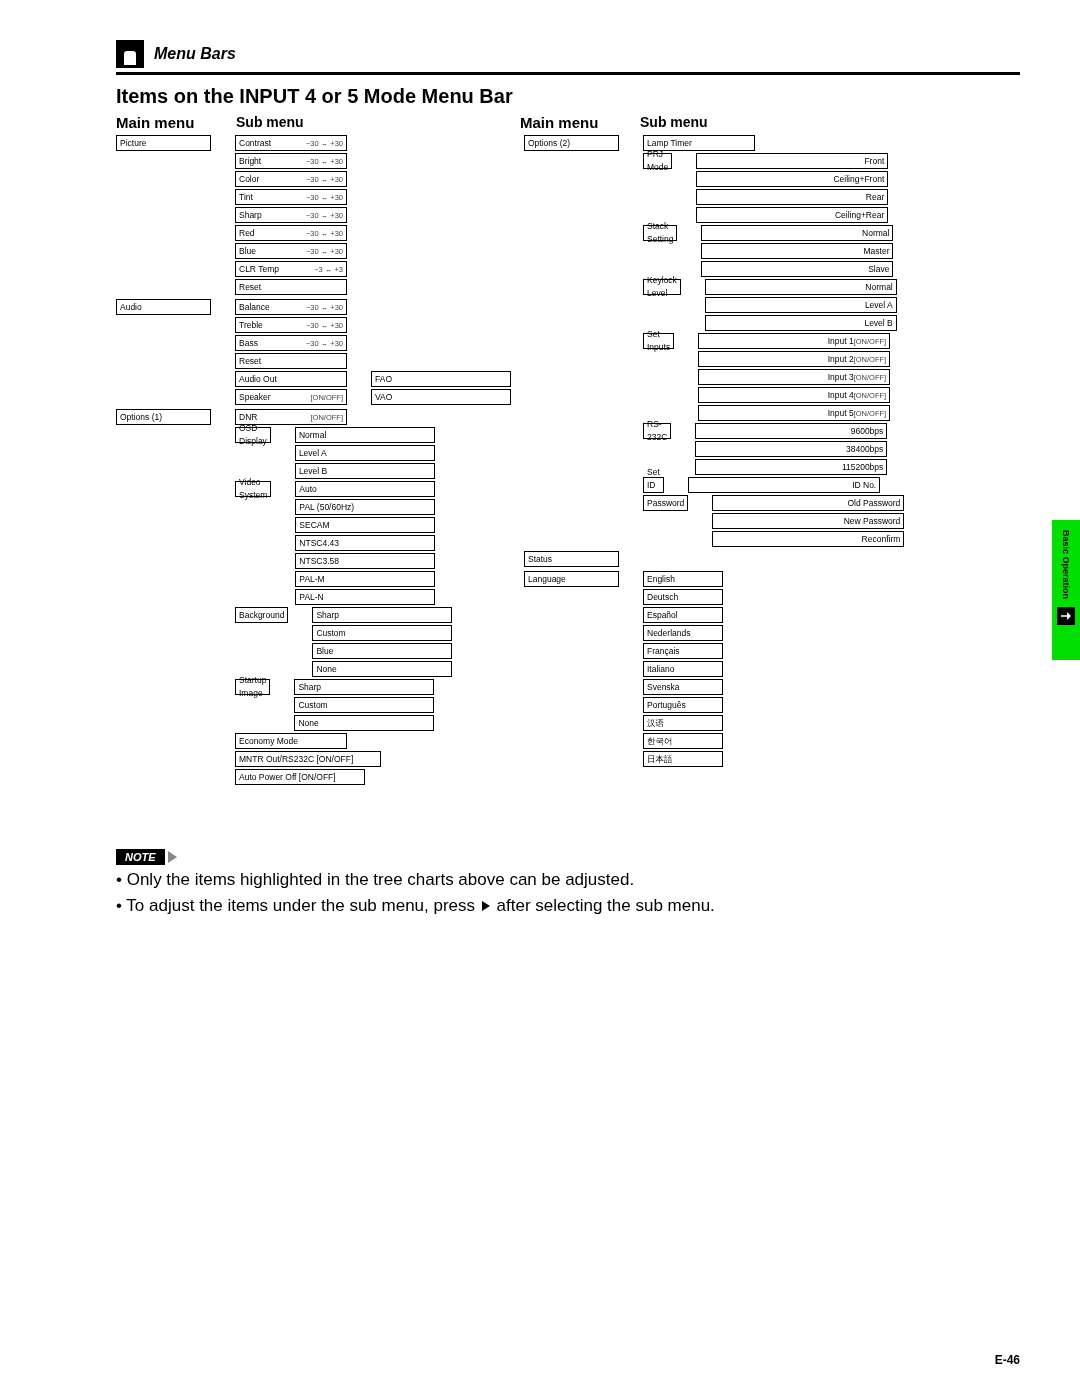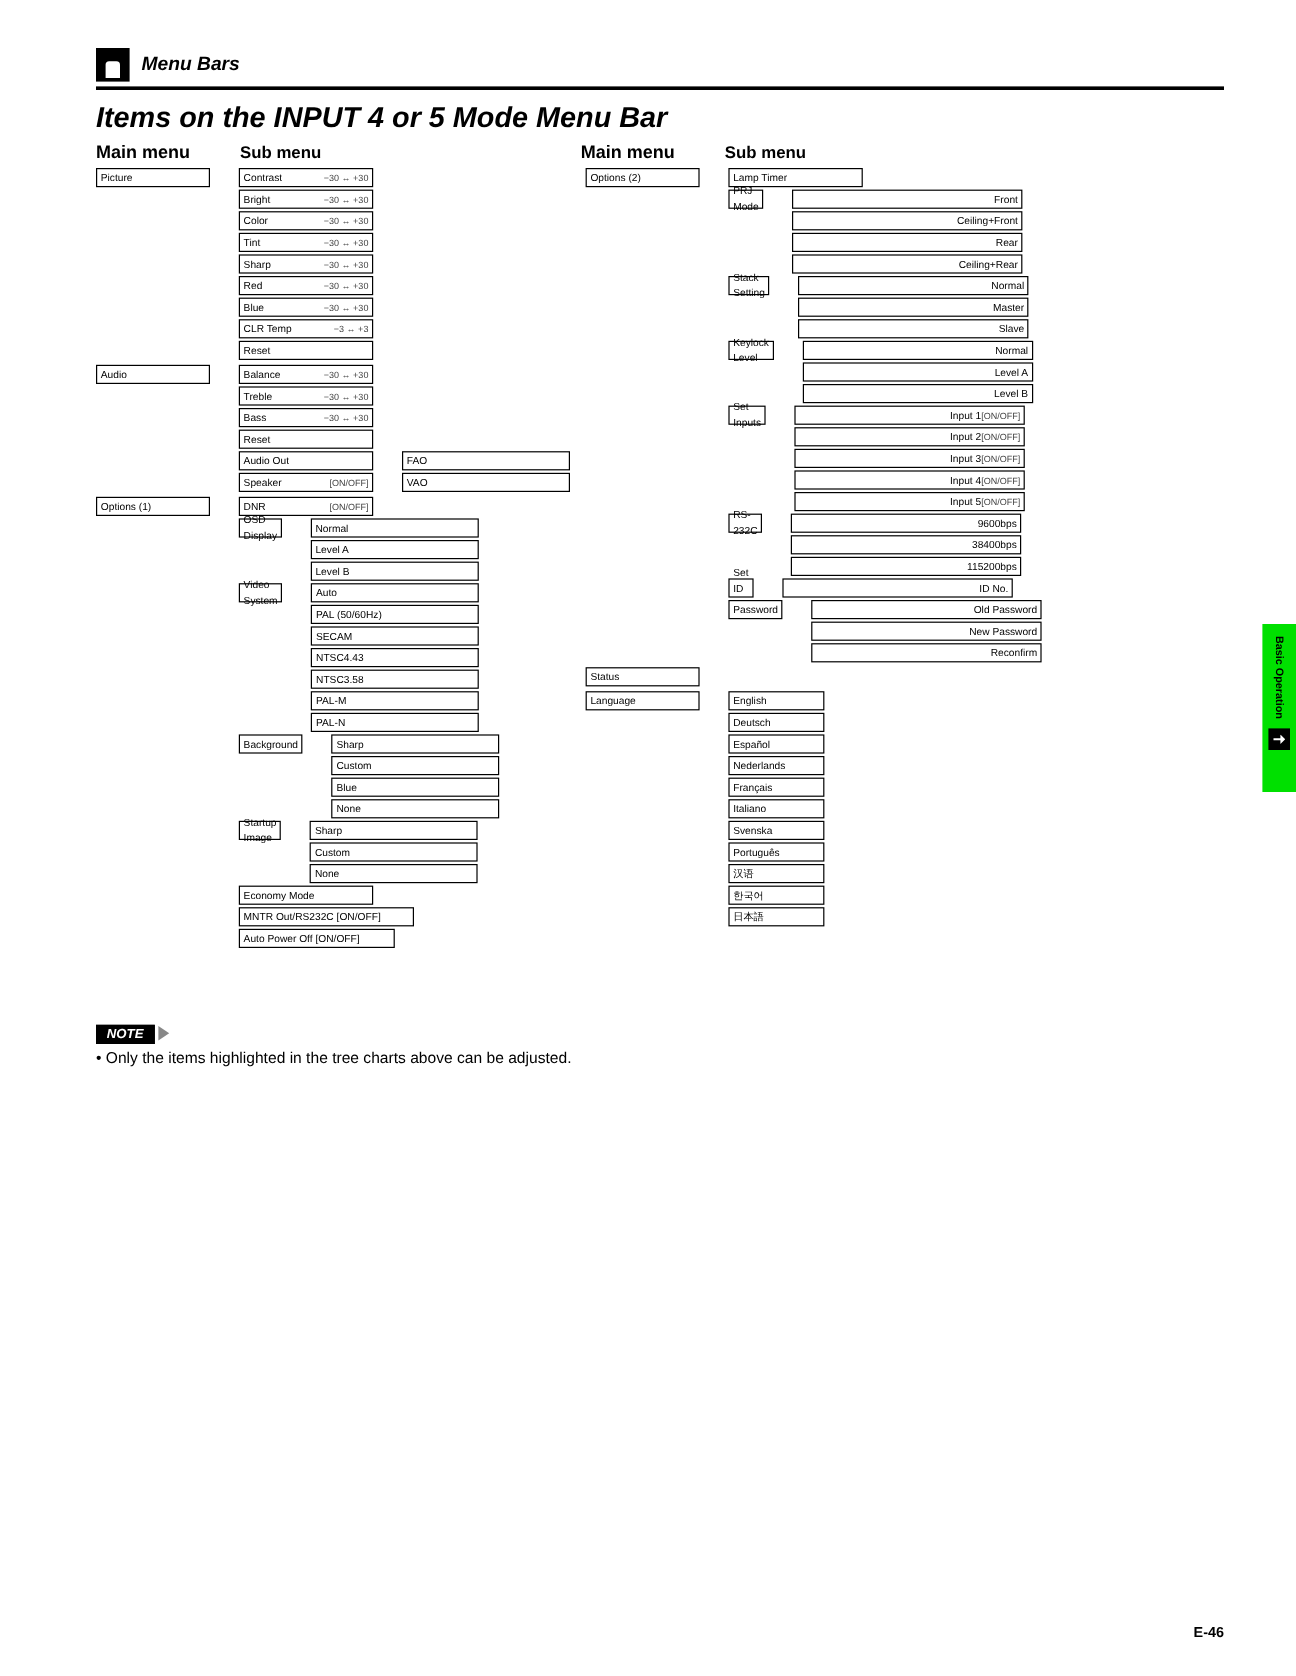--- a/index.html
+++ b/index.html
@@ -1,25 +1,25 @@
 <!DOCTYPE html>
 <html><head>
 <meta charset="utf-8">
 <style>
 * { margin:0; padding:0; box-sizing:border-box; }
 body { font-family: Arial, Helvetica, sans-serif; background:#fff; width:1080px; height:1397px; position:relative; color:#000; }
-.page { padding: 40px 60px 40px 80px; position:relative; }
+.page { padding: 40px 60px 40px 116px; position:relative; }
 
 .header-row { display:flex; align-items:center; gap:10px; margin-bottom:4px;}
 .header-icon { width:28px; height:28px; background:#000; display:flex; align-items:flex-end; justify-content:center; padding-bottom:3px;}
 .hand { width:12px; height:14px; background:#fff; border-radius:3px 3px 0 0; position:relative;}
 .header-title { font-size:16px; font-weight:bold; font-style:italic; }
 .rule { border:none; border-top:3px solid #000; margin-bottom:10px;}
 
-.section-title { font-size:24px; font-weight:bold; margin:8px 0 6px 0;font-style:italic;}
+.section-title { font-size:20px; font-weight:bold; margin:8px 0 6px 0;}
 .col-headers { display:flex; font-weight:bold; margin-bottom:4px;}
 .ch-main1 { width:120px; font-size:15px;}
 .ch-sub1 { width:280px; font-size:14px;}
 .ch-main2 { margin-left:4px; width:120px; font-size:15px;}
 .ch-sub2 { width:220px; font-size:14px;}
 
 .diagram { display:flex; gap:8px; }
 .left-col, .right-col { font-size:8.5px; }
 .left-col { width:400px;}
 .right-col { width:470px;}
@@ -33,21 +33,21 @@
 .langbox { width:80px;}
 
 .side-tab { position:absolute; right:0; top:520px; width:28px; height:140px; background:#00e000; display:flex; flex-direction:column; align-items:center; justify-content:flex-start; padding-top:10px; gap:8px;}
 .side-tab-text { writing-mode: vertical-rl; font-size:9px; font-weight:bold;}
 .side-icon { width:18px; height:18px; background:#000; display:flex; align-items:center; justify-content:center;}
 .side-icon-inner{ width:10px;height:8px; background:#fff; clip-path:polygon(0 40%, 60% 40%, 60% 0, 100% 50%, 60% 100%, 60% 60%, 0 60%);}
 
 .note-section { margin-top:60px;}
 .note-badge { border:1px solid #000; background:#000000; color:#fff; font-weight:bold; font-style:italic; font-size:11px; padding:1px 8px; display:inline-block;}
 .note-arrow { display:inline-block; width:0;height:0; border-left:9px solid #888; border-top:6px solid transparent; border-bottom:6px solid transparent; margin-left:3px; vertical-align:middle;}
-.bullets { font-size:13px; line-height:1.5; margin-top:2px;}
+.bullets { font-size:17px; line-height:1.5; margin-top:2px;}
 .play { display:inline-block; width:0; height:0; border-left:8px solid #000; border-top:5px solid transparent; border-bottom:5px solid transparent; vertical-align:middle; margin:0 2px;}
 
 .footer { position:absolute; right:60px; bottom:30px; font-size:12px; font-weight:bold;margin-left:48px;}
 
 .stack { display:flex; flex-direction:column;}
 
 .flexrow { display:flex; align-items:flex-start;}
 .gap24 { gap:24px;}
 .maincol {width:95px;}
 .subcol {width:112px;}
@@ -455,20 +455,21 @@
             </div>
         </div>
       </div>
     </div>
   </div>
 
   <div class="note-section">
     <span class="note-badge">NOTE</span><span class="note-arrow"></span>
     <div class="bullets">
       <div>• <span>Only the items highlighted in the tree charts above can be adjusted.</span></div>
+      <div>• To adjust the items under the sub menu, press <span class="play"></span> after selecting the sub menu.</div>
     </div>
   </div>
 </div>
 
 <div class="side-tab">
   <div class="side-tab-text">Basic Operation</div>
   <div class="side-icon">
       <div class="side-icon-inner"></div>
     </div>
 </div>

